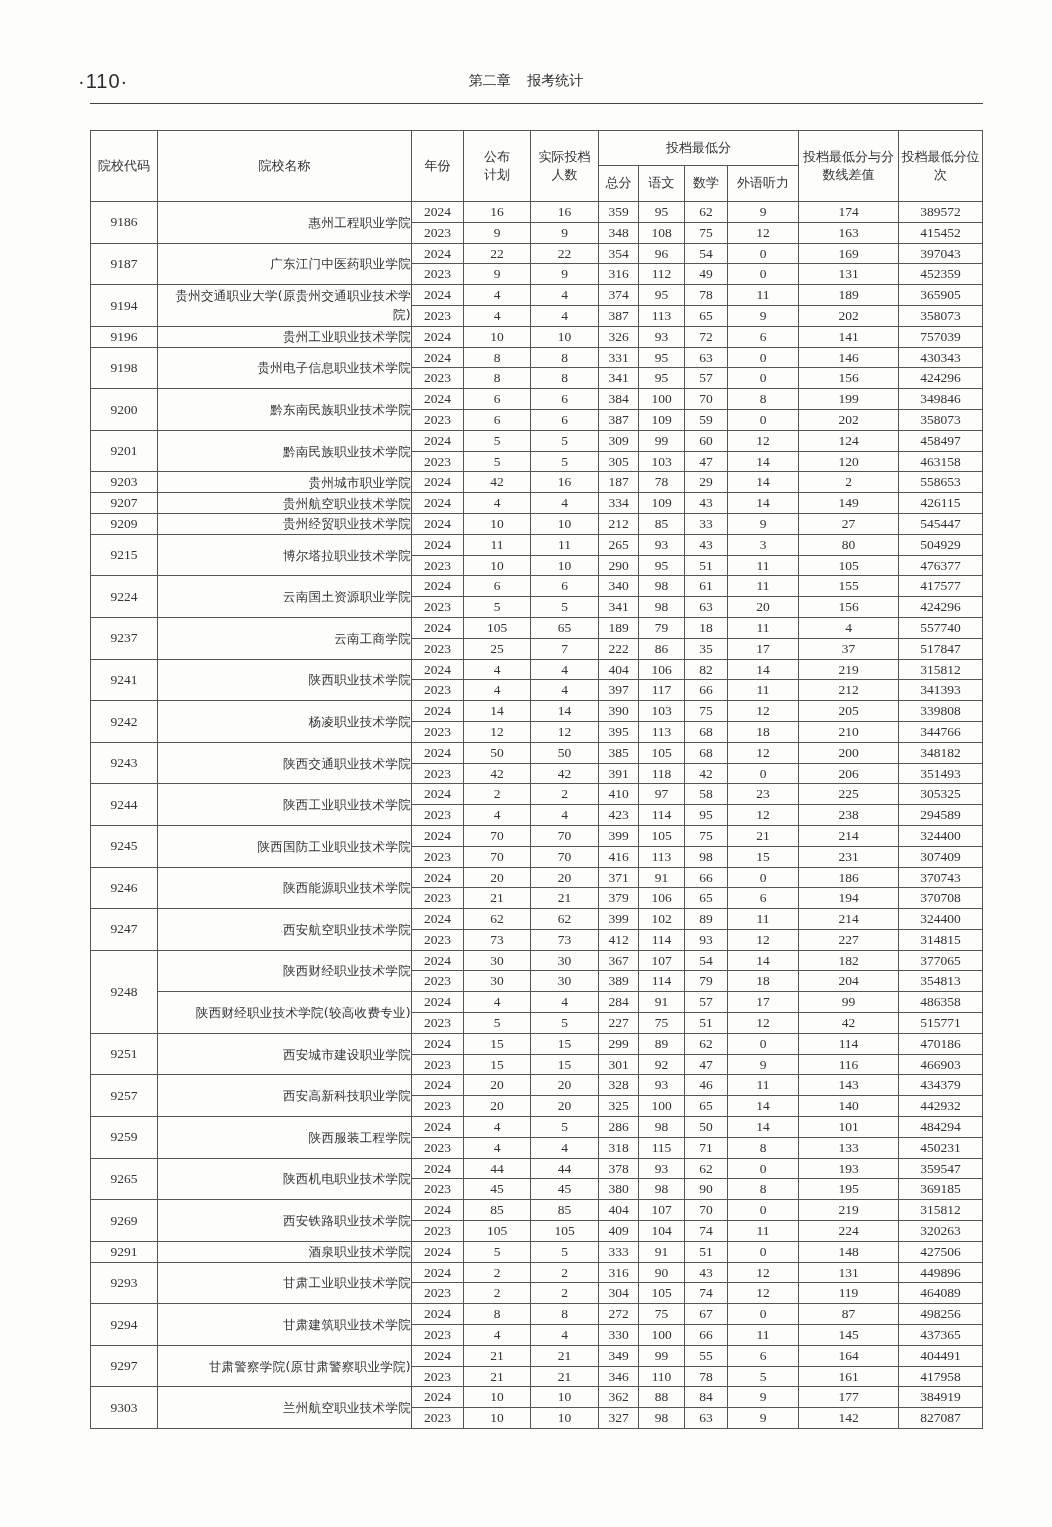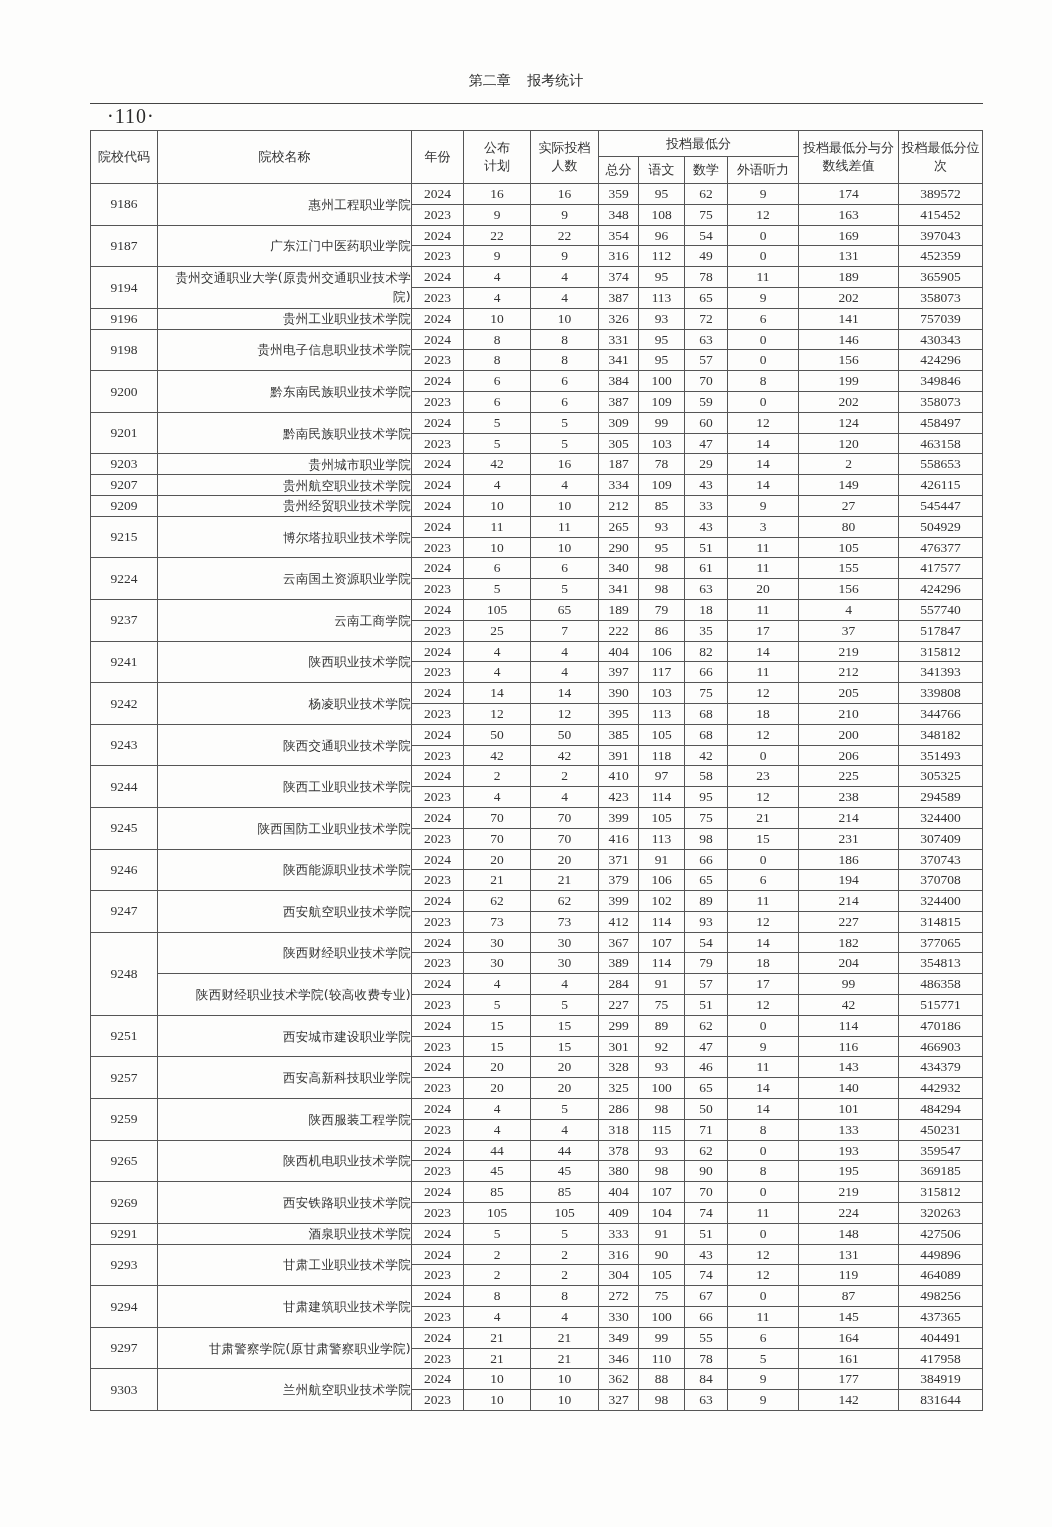--- a/index.html
+++ b/index.html
@@ -1,17 +1,17 @@
 <!DOCTYPE html>
 <html><head>
 <meta charset="utf-8">
 <style>
   html,body{margin:0;padding:0;background:#fdfdfc;}
   body{width:1052px;height:1527px;position:relative;overflow:hidden;font-family:"DejaVu Serif","Liberation Serif",serif;color:#2a2a2a;}
-  .page-num{position:absolute;left:107px;top:70px;font-size:20px;font-family:Liberation Serif, serif;letter-spacing:1px;margin-top:35px;}
+  .page-num{position:absolute;left:78px;top:70px;font-size:20px;font-family:Liberation Sans, sans-serif;letter-spacing:1px;}
   .chapter{position:absolute;left:0;width:1052px;top:72px;text-align:center;font-size:14px;font-family:"DejaVu Sans",sans-serif;}
   .chapter span{margin:0 6px;}
   .rule{position:absolute;left:90px;width:893px;top:103px;height:0;border-top:1.5px solid #444;}
   table{position:absolute;left:90px;top:130px;border-collapse:collapse;width:892px;table-layout:fixed;border:1.5px solid #333;}
   td,th{border:1px solid #555;padding:0;text-align:center;font-weight:normal;font-family:"Liberation Serif",serif;font-size:13.5px;line-height:19.8px;height:19.8px;color:#333;}
   th{font-family:"DejaVu Sans",sans-serif;font-size:13px;line-height:18px;}
   thead tr.h1 th{height:25px;}
   thead tr.h2 th{height:26px;}
   td.name{text-align:right;padding-left:10px;font-family:"DejaVu Sans",sans-serif;font-size:12.5px;line-height:19px;letter-spacing:0.3px;}
   td.code{font-size:13.5px;}
@@ -47,21 +47,21 @@
       <th rowspan="2">院校名称</th>
       <th rowspan="2">年份</th>
       <th rowspan="2">
           <div style="width:30px;margin:0 auto;">公布计划</div>
         </th>
       <th rowspan="2">
           <div style="width:60px;margin:0 auto;">实际投档人数</div>
         </th>
       <th colspan="4">投档最低分</th>
       <th rowspan="2">
-          <div style="width:92px;margin:8px auto;">投档最低分与分数线差值</div>
+          <div style="width:92px;margin:17px auto;">投档最低分与分数线差值</div>
         </th>
       <th rowspan="2">
           <div style="width:78px;margin:0 auto;">投档最低分位次</div>
         </th>
     </tr>
     <tr class="h2">
       <th>总分</th>
       <th>语文</th>
       <th>数学</th>
       <th>外语听力</th>
@@ -771,16 +771,16 @@
       </tr>
       <tr>
         <td>2023</td>
         <td>10</td>
         <td>10</td>
         <td>327</td>
         <td>98</td>
         <td>63</td>
         <td>9</td>
         <td>142</td>
-        <td>831644</td>
+        <td>827087</td>
       </tr>
     </tbody>
 </table>
 
 </body></html>

